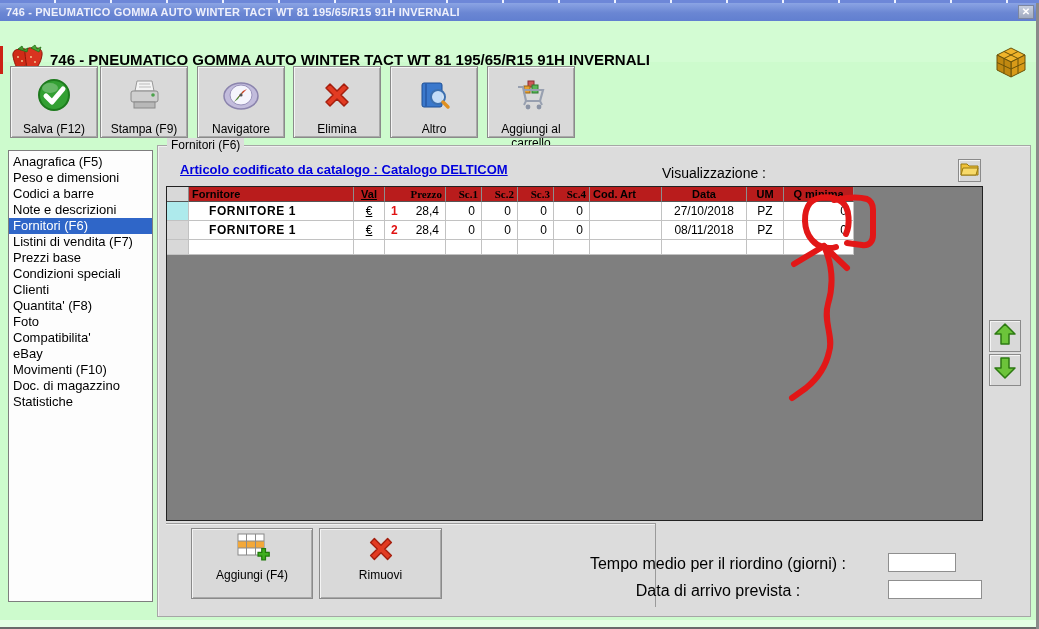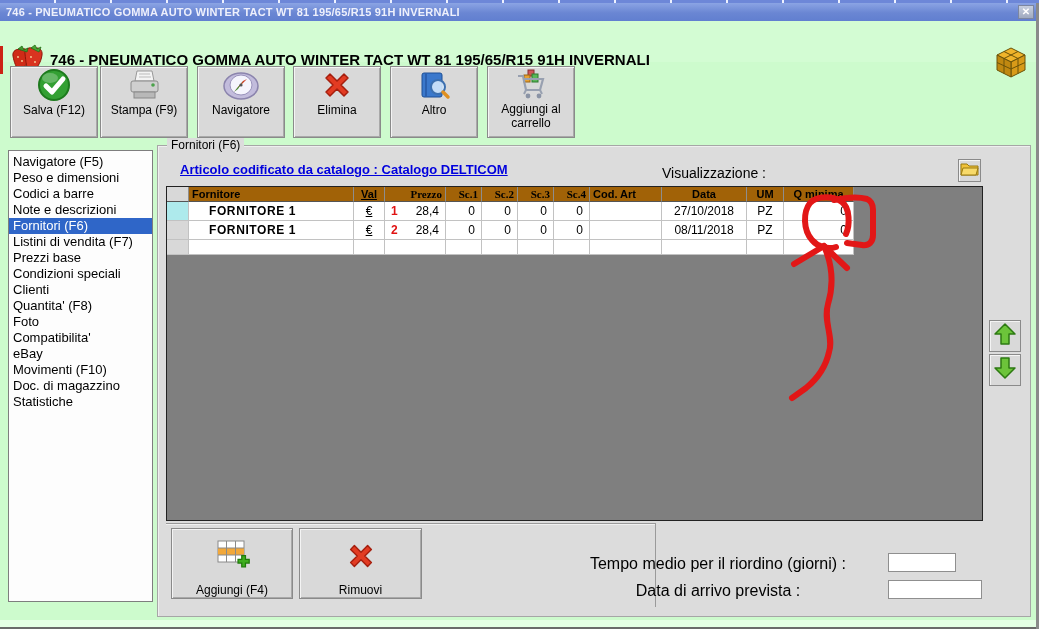--- a/index.html
+++ b/index.html
@@ -21,21 +21,21 @@
   .header { position:absolute; left:0; top:21px; width:1039px; height:41px; background:#d3fcd3; }
   .red-sliver { position:absolute; left:0; top:25px; width:3px; height:28px; background:#cc2314; }
   .strawberry { position:absolute; left:8px; top:23px; }
   .app-title { position:absolute; left:50px; top:30px; font-size:15px; font-weight:bold; color:#000; }
   .package { position:absolute; left:994px; top:25px; }
 
   
   .toolbar-btn { position:absolute; top:66px; width:88px; height:72px; background:#d9d9d9;
     border:1px solid #8a8a8a; box-shadow:inset 1px 1px 0 #f4f4f4, inset -1px -1px 0 #a9a9a9;
     display:flex; flex-direction:column; align-items:center; justify-content:flex-end;
-    font-size:12px; color:#000; padding-bottom:20px; cursor:default; }
+    font-size:12px; color:#000; padding-bottom:0; cursor:default; }
   .toolbar-btn .ticon { flex:1; display:flex; align-items:center; justify-content:center; }
   .toolbar-btn .tlabel { height:15px; line-height:14px; text-align:center; white-space:pre-line; }
 
   
   .sidebar { position:absolute; left:8px; top:150px; width:145px; height:452px;
     background:#fdfdfd; border:1px solid #7e7e7e; padding:3px 0 0 0; font-size:13px; }
   .side-item { padding:0 4px; height:16px; line-height:16px; white-space:nowrap; cursor:default; }
   .side-item.selected { background:#2f66c8; color:#fff; }
 
   
@@ -54,21 +54,21 @@
     background:linear-gradient(180deg,#f4f4f4,#cfcfcf); border:1px solid #9a9a9a;
     text-align:center; font-size:7px; line-height:15px; color:#333; }
   .folder-btn { position:absolute; left:800px; top:13px; width:23px; height:23px; background:#d9d9d9;
     border:1px solid #8a8a8a; box-shadow:inset 1px 1px 0 #f4f4f4; display:flex; align-items:center; justify-content:center; }
 
   
   .grid-table { position:absolute; left:8px; top:40px; width:817px; height:335px;
     background:#7f7f7f; border:1px solid #222; overflow:hidden; }
   .trow { display:flex; }
   .cell { overflow:hidden; white-space:nowrap; }
-  .thead .cell { background:#a16207; border-right:1px solid #8d8d8d; border-bottom:1px solid #555;
+  .thead .cell { background:#b91c1c; border-right:1px solid #8d8d8d; border-bottom:1px solid #555;
     font-weight:bold; font-size:11px; height:15px; line-height:14px; padding:0 3px; }
   .tbody .cell { background:#fff; border-right:1px solid #c2c2c2; border-bottom:1px solid #c2c2c2;
     font-size:12px; height:19px; line-height:18px; padding:0 3px; }
   .tbody .trow.empty .cell { height:15px; }
   .c0{width:22px;} .c1{width:165px;} .c2{width:31px;text-decoration:underline;} .c3{width:61px;}
   .c4{width:36px;} .c5{width:36px;} .c6{width:36px;} .c7{width:36px;}
   .c8{width:72px;} .c9{width:85px;} .c10{width:37px;} .c11{width:70px;}
   .sel { background:#d8d8d8 !important; }
   .sel.active { background:#aeeaec !important; }
   .fornitore-cell { font-weight:bold; letter-spacing:.6px; padding-left:20px !important; font-size:12px; }
@@ -79,21 +79,21 @@
 
   
   .nav-arrow { position:absolute; left:831px; width:32px; height:32px; background:#d9d9d9;
     border:1px solid #8a8a8a; box-shadow:inset 1px 1px 0 #f4f4f4; display:flex; align-items:center; justify-content:center; }
 
   
   .footer-panel { position:absolute; left:8px; top:377px; width:490px; height:84px;
     border-top:1px solid #9a9a9a; border-right:1px solid #9a9a9a; box-shadow:0 1px 0 #f0f0f0 inset; }
   .footer-btn { position:absolute; top:382px; height:71px; background:#d9d9d9; border:1px solid #8a8a8a;
     box-shadow:inset 1px 1px 0 #f4f4f4, inset -1px -1px 0 #a9a9a9; display:flex; flex-direction:column;
-    align-items:center; justify-content:flex-end; font-size:12px; padding-bottom:1px; }
+    align-items:center; justify-content:flex-end; font-size:12px; padding-bottom:16px;margin-left:20px; }
   .footer-btn .ticon { flex:1; display:flex; align-items:center; justify-content:center; }
 
   .field-label { position:absolute; width:330px; text-align:center; font-size:16px; }
   .field-input { position:absolute; height:19px; background:#fff; border:1px solid #8f8f8f; font-size:12px; padding:0 3px; }
 
   .bottom-edge { position:absolute; left:0; top:620px; width:1039px; height:9px;
     background:#e4ffe4; border-bottom:2px solid #6a6a6a; }
   .right-edge { position:absolute; left:1036px; top:3px; width:3px; height:626px; background:#8a8a8a; }
 
   .annotation-svg { position:absolute; left:0; top:0; width:1039px; height:629px; pointer-events:none; z-index:60; }
@@ -205,21 +205,21 @@
         <line x1="14" y1="24" x2="12" y2="28" stroke="#98a0b0" stroke-width="2"></line>
         <line x1="28" y1="24" x2="30" y2="28" stroke="#98a0b0" stroke-width="2"></line>
         <circle cx="16" cy="30" r="2.4" fill="#8a93a5"></circle>
           <circle cx="27" cy="30" r="2.4" fill="#8a93a5"></circle>
       </svg>
     </span>
     <span class="tlabel">Aggiungi al carrello</span>
   </div>
 
   <div class="sidebar">
-    <div class="side-item">Navigatore (F5)</div>
+    <div class="side-item">Anagrafica (F5)</div>
     <div class="side-item">Peso e dimensioni</div>
     <div class="side-item">Codici a barre</div>
     <div class="side-item">Note e descrizioni</div>
     <div class="side-item selected">Fornitori (F6)</div>
     <div class="side-item">Listini di vendita (F7)</div>
     <div class="side-item">Prezzi base</div>
     <div class="side-item">Condizioni speciali</div>
     <div class="side-item">Clienti</div>
     <div class="side-item">Quantita' (F8)</div>
     <div class="side-item">Foto</div>

